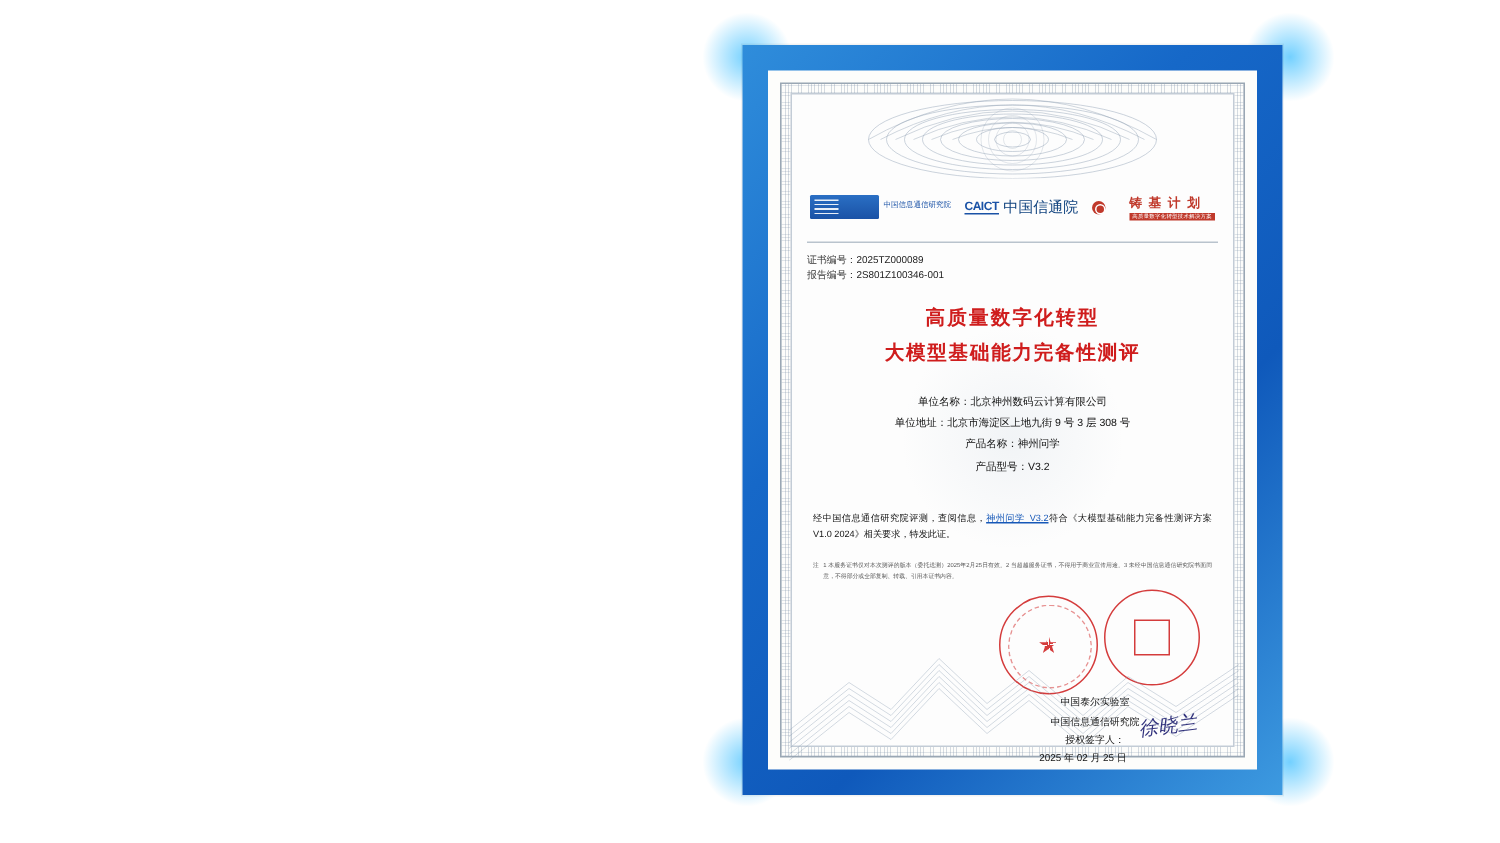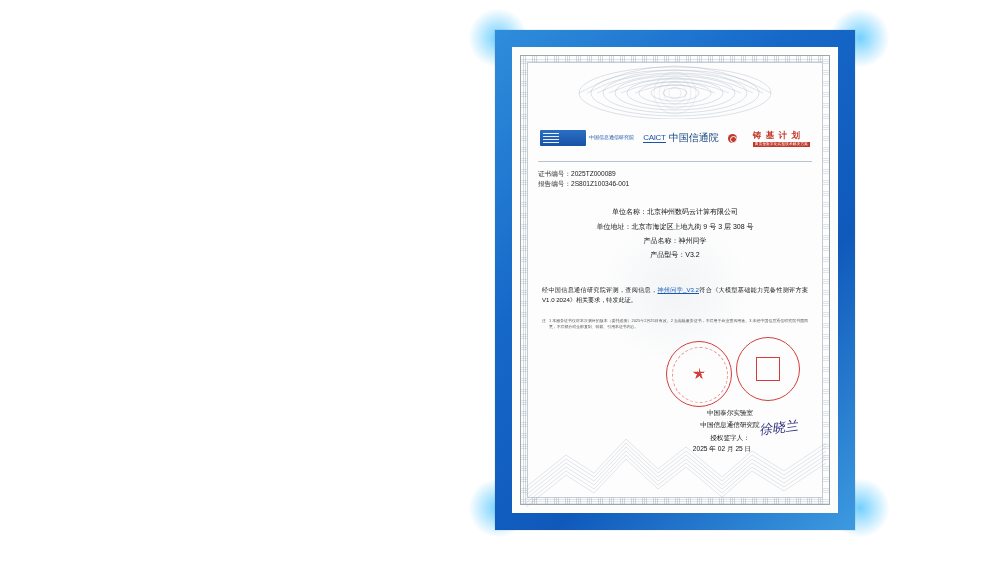--- a/index.html
+++ b/index.html
@@ -131,21 +131,21 @@
     opacity:.9;
   }
   .logo-gov-text {
     font-size: 5px;
     color: #1a52a6;
     line-height: 1.1;
     white-space: nowrap;
   }
   .caict-mark {
     font-size: 8px;
-    font-weight: normal;
+    font-weight: bold;
     color: #1a52a6;
     letter-spacing: -0.3px;
     border-bottom: 1.4px solid #1a52a6;
     padding-bottom: 0.5px;
   }
   .caict-text {
     font-size: 10px;
     color: #11437f;
     white-space: nowrap;
   }
@@ -405,20 +405,24 @@
 
       <div class="rule"></div>
 
       <div class="idline">
         <span class="lbl">证书编号：</span><span class="val">2025TZ000089</span>
       </div>
       <div class="idline">
         <span class="lbl">报告编号：</span><span class="val">2S801Z100346-001</span>
       </div>
 
+      <div class="titles">
+        <div class="title-1">高质量数字化转型</div>
+        <div class="title-2">大模型基础能力完备性测评</div>
+      </div>
 
       <div class="fields">
         <div>
           <span class="k">单位名称：</span><span class="v">北京神州数码云计算有限公司</span>
         </div>
         <div>
           <span class="k">单位地址：</span><span class="v">北京市海淀区上地九街 9 号 3 层 308 号</span>
         </div>
         <div>
           <span class="k">产品名称：</span><span class="v">神州问学</span>

